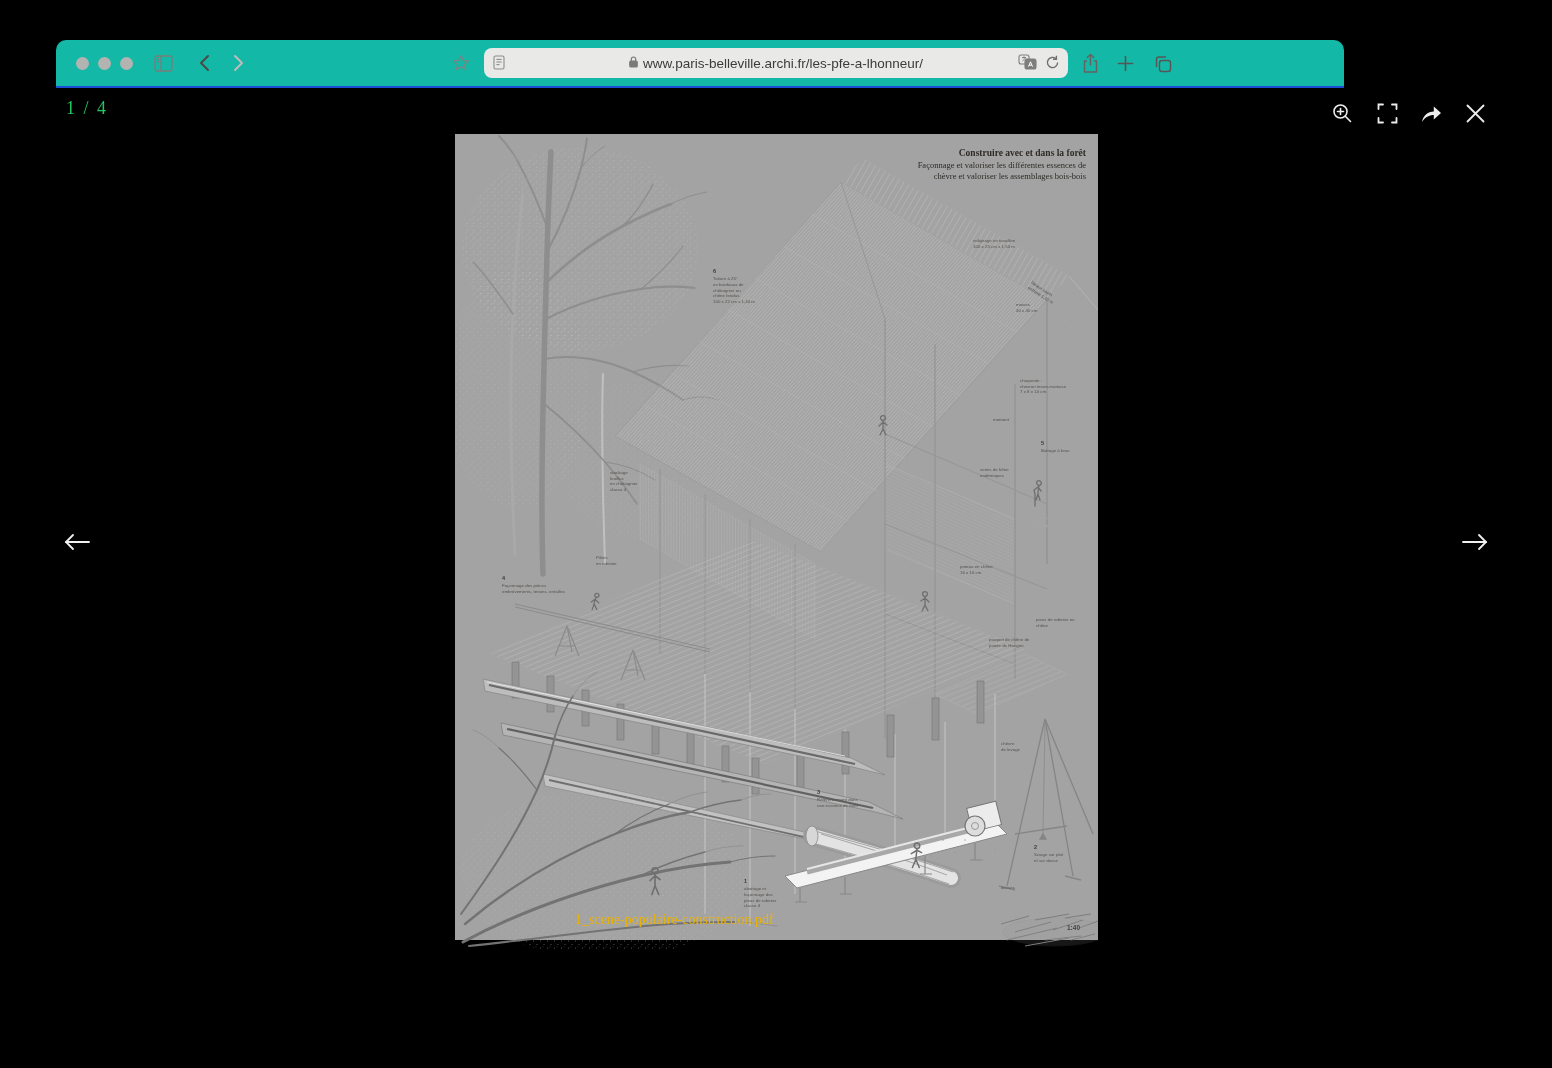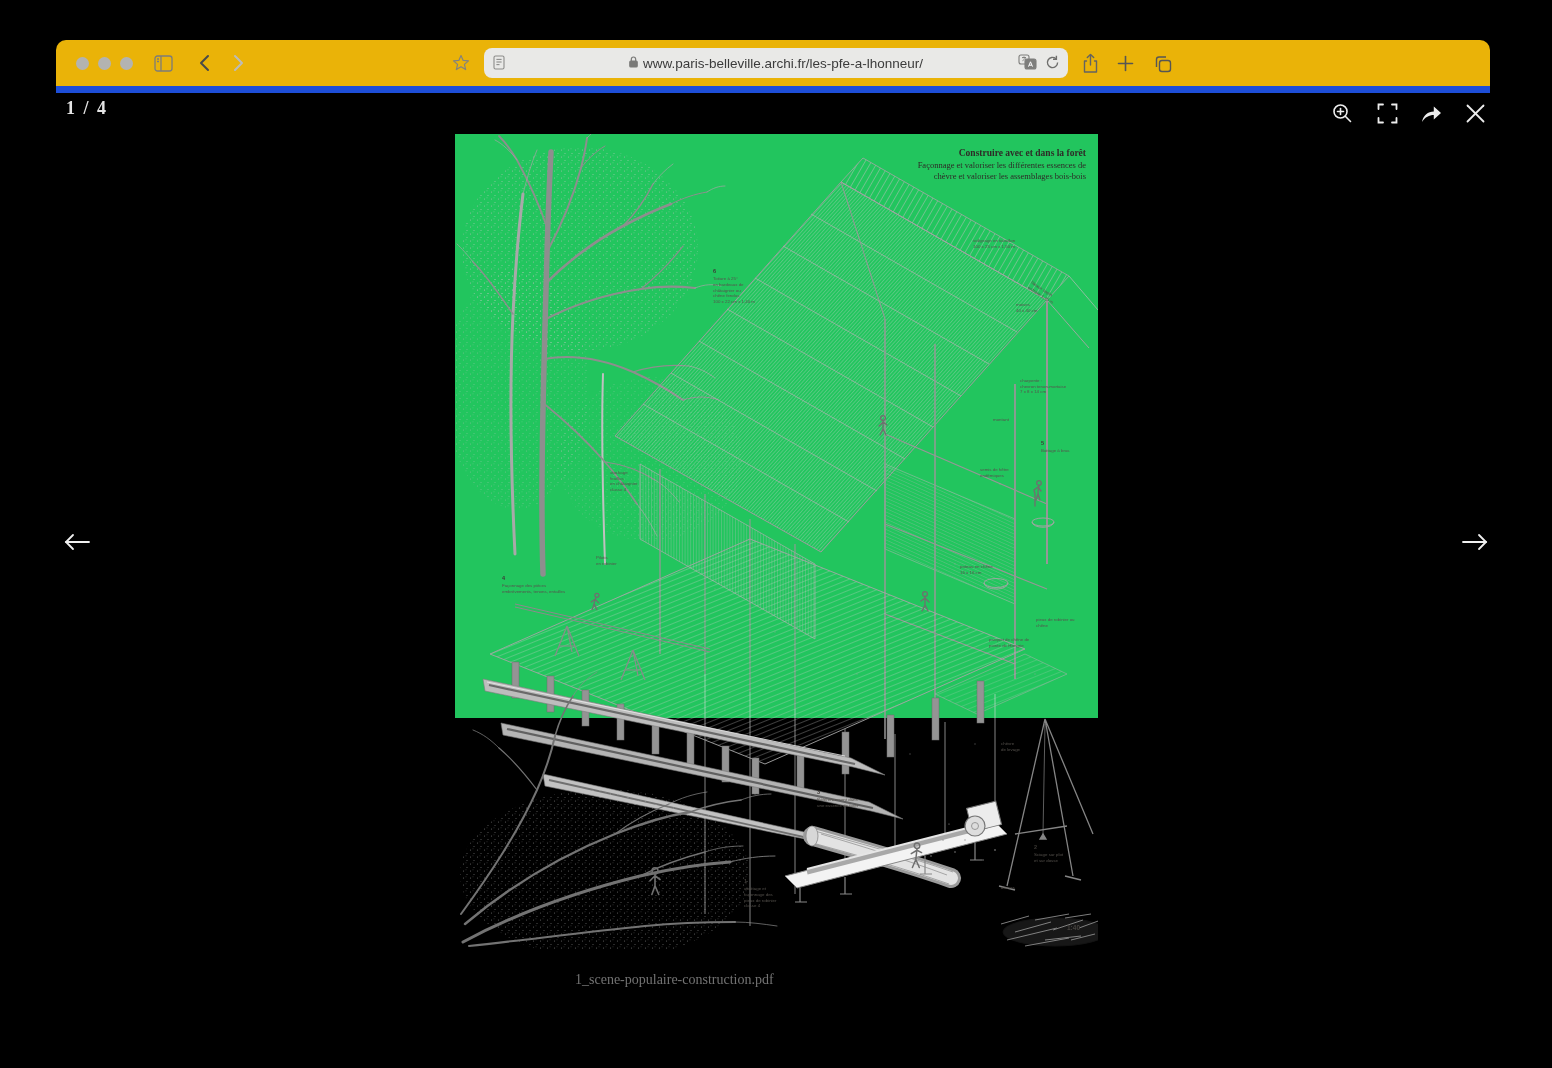--- a/index.html
+++ b/index.html
@@ -1,49 +1,49 @@
 <!DOCTYPE html>
 <html><head>
 <meta charset="utf-8">
 <style>
   html,body{margin:0;padding:0;background:#000;width:1552px;height:1068px;position:relative;
             font-family:"Liberation Sans",sans-serif;overflow:hidden;}
   .abs{position:absolute;}
 
   
-  .chrome{left:56px;top:40px;width:1434px;height:46px;background:#eab308;
-          border-radius:10px 10px 0 0;border-bottom:7px solid #1d4ed8;}
+  .chrome{left:56px;top:40px;width:1288px;height:46px;background:#14b8a6;
+          border-radius:10px 10px 0 0;border-bottom:2px solid #1d4ed8;}
   .tl-dot{width:13px;height:13px;border-radius:50%;background:#b3b3b1;top:17px;}
   .chrome-icon{top:11px;width:24px;height:24px;display:flex;align-items:center;justify-content:center;}
   .chrome-icon svg{display:block;}
   .urlfield{left:428px;top:8px;width:584px;height:30px;background:#e9e9e7;border-radius:8px;
             display:flex;align-items:center;}
   .url-center{position:absolute;left:0;right:0;top:0;bottom:0;display:flex;align-items:center;
               justify-content:center;gap:5px;color:#3b3b3b;font-size:13.5px;}
   .reader-ic{position:absolute;left:9px;top:7px;}
   .fld-right{position:absolute;right:8px;top:6px;display:flex;gap:8px;align-items:center;}
 
   
-  .counter{left:66px;top:98px;color:#e5e5e5;font-family:"Liberation Serif",serif;
-           font-weight:bold;font-size:18px;letter-spacing:2px;}
+  .counter{left:66px;top:98px;color:#22c55e;font-family:"Liberation Serif",serif;
+           font-weight:normal;font-size:18px;letter-spacing:2px;}
   .ov-icon{top:101px;width:24px;height:24px;display:flex;align-items:center;justify-content:center;cursor:pointer;}
   .nav-arrow{width:30px;height:26px;display:flex;align-items:center;justify-content:center;cursor:pointer;}
 
   
-  .page{left:455px;top:134px;width:643px;height:584px;background:#22c55e;}
+  .page{left:455px;top:134px;width:643px;height:806px;background:#a3a3a3;}
   .page svg{position:absolute;left:0;top:0;}
   .doc-title{position:absolute;right:12px;top:14px;width:260px;text-align:right;
              font-family:"Liberation Serif",serif;color:#2e2b27;}
   .doc-title .t1{font-size:9.5px;font-weight:bold;line-height:1.25;}
   .doc-title .t2{font-size:8.5px;line-height:1.25;}
   .ann{position:absolute;font-size:4.4px;line-height:1.3;color:#56524d;transform-origin:0 0;}
   .ann-num{font-weight:bold;font-size:5.5px;margin-bottom:1px;color:#3d3a36;}
   .ann.scale{font-size:6.5px;font-weight:bold;color:#45423e;}
 
-  .caption{left:575px;top:972px;color:#737373;font-family:"Liberation Serif",serif;font-size:14px;}
+  .caption{left:575px;top:912px;color:#eab308;font-family:"Liberation Serif",serif;font-size:14px;}
 </style>
 </head>
 <body>
 
 <div class="abs chrome">
   <div class="abs tl-dot" style="left:20px"></div>
   <div class="abs tl-dot" style="left:42px"></div>
   <div class="abs tl-dot" style="left:64px"></div>
 
   <div class="abs chrome-icon" style="left:95px">

